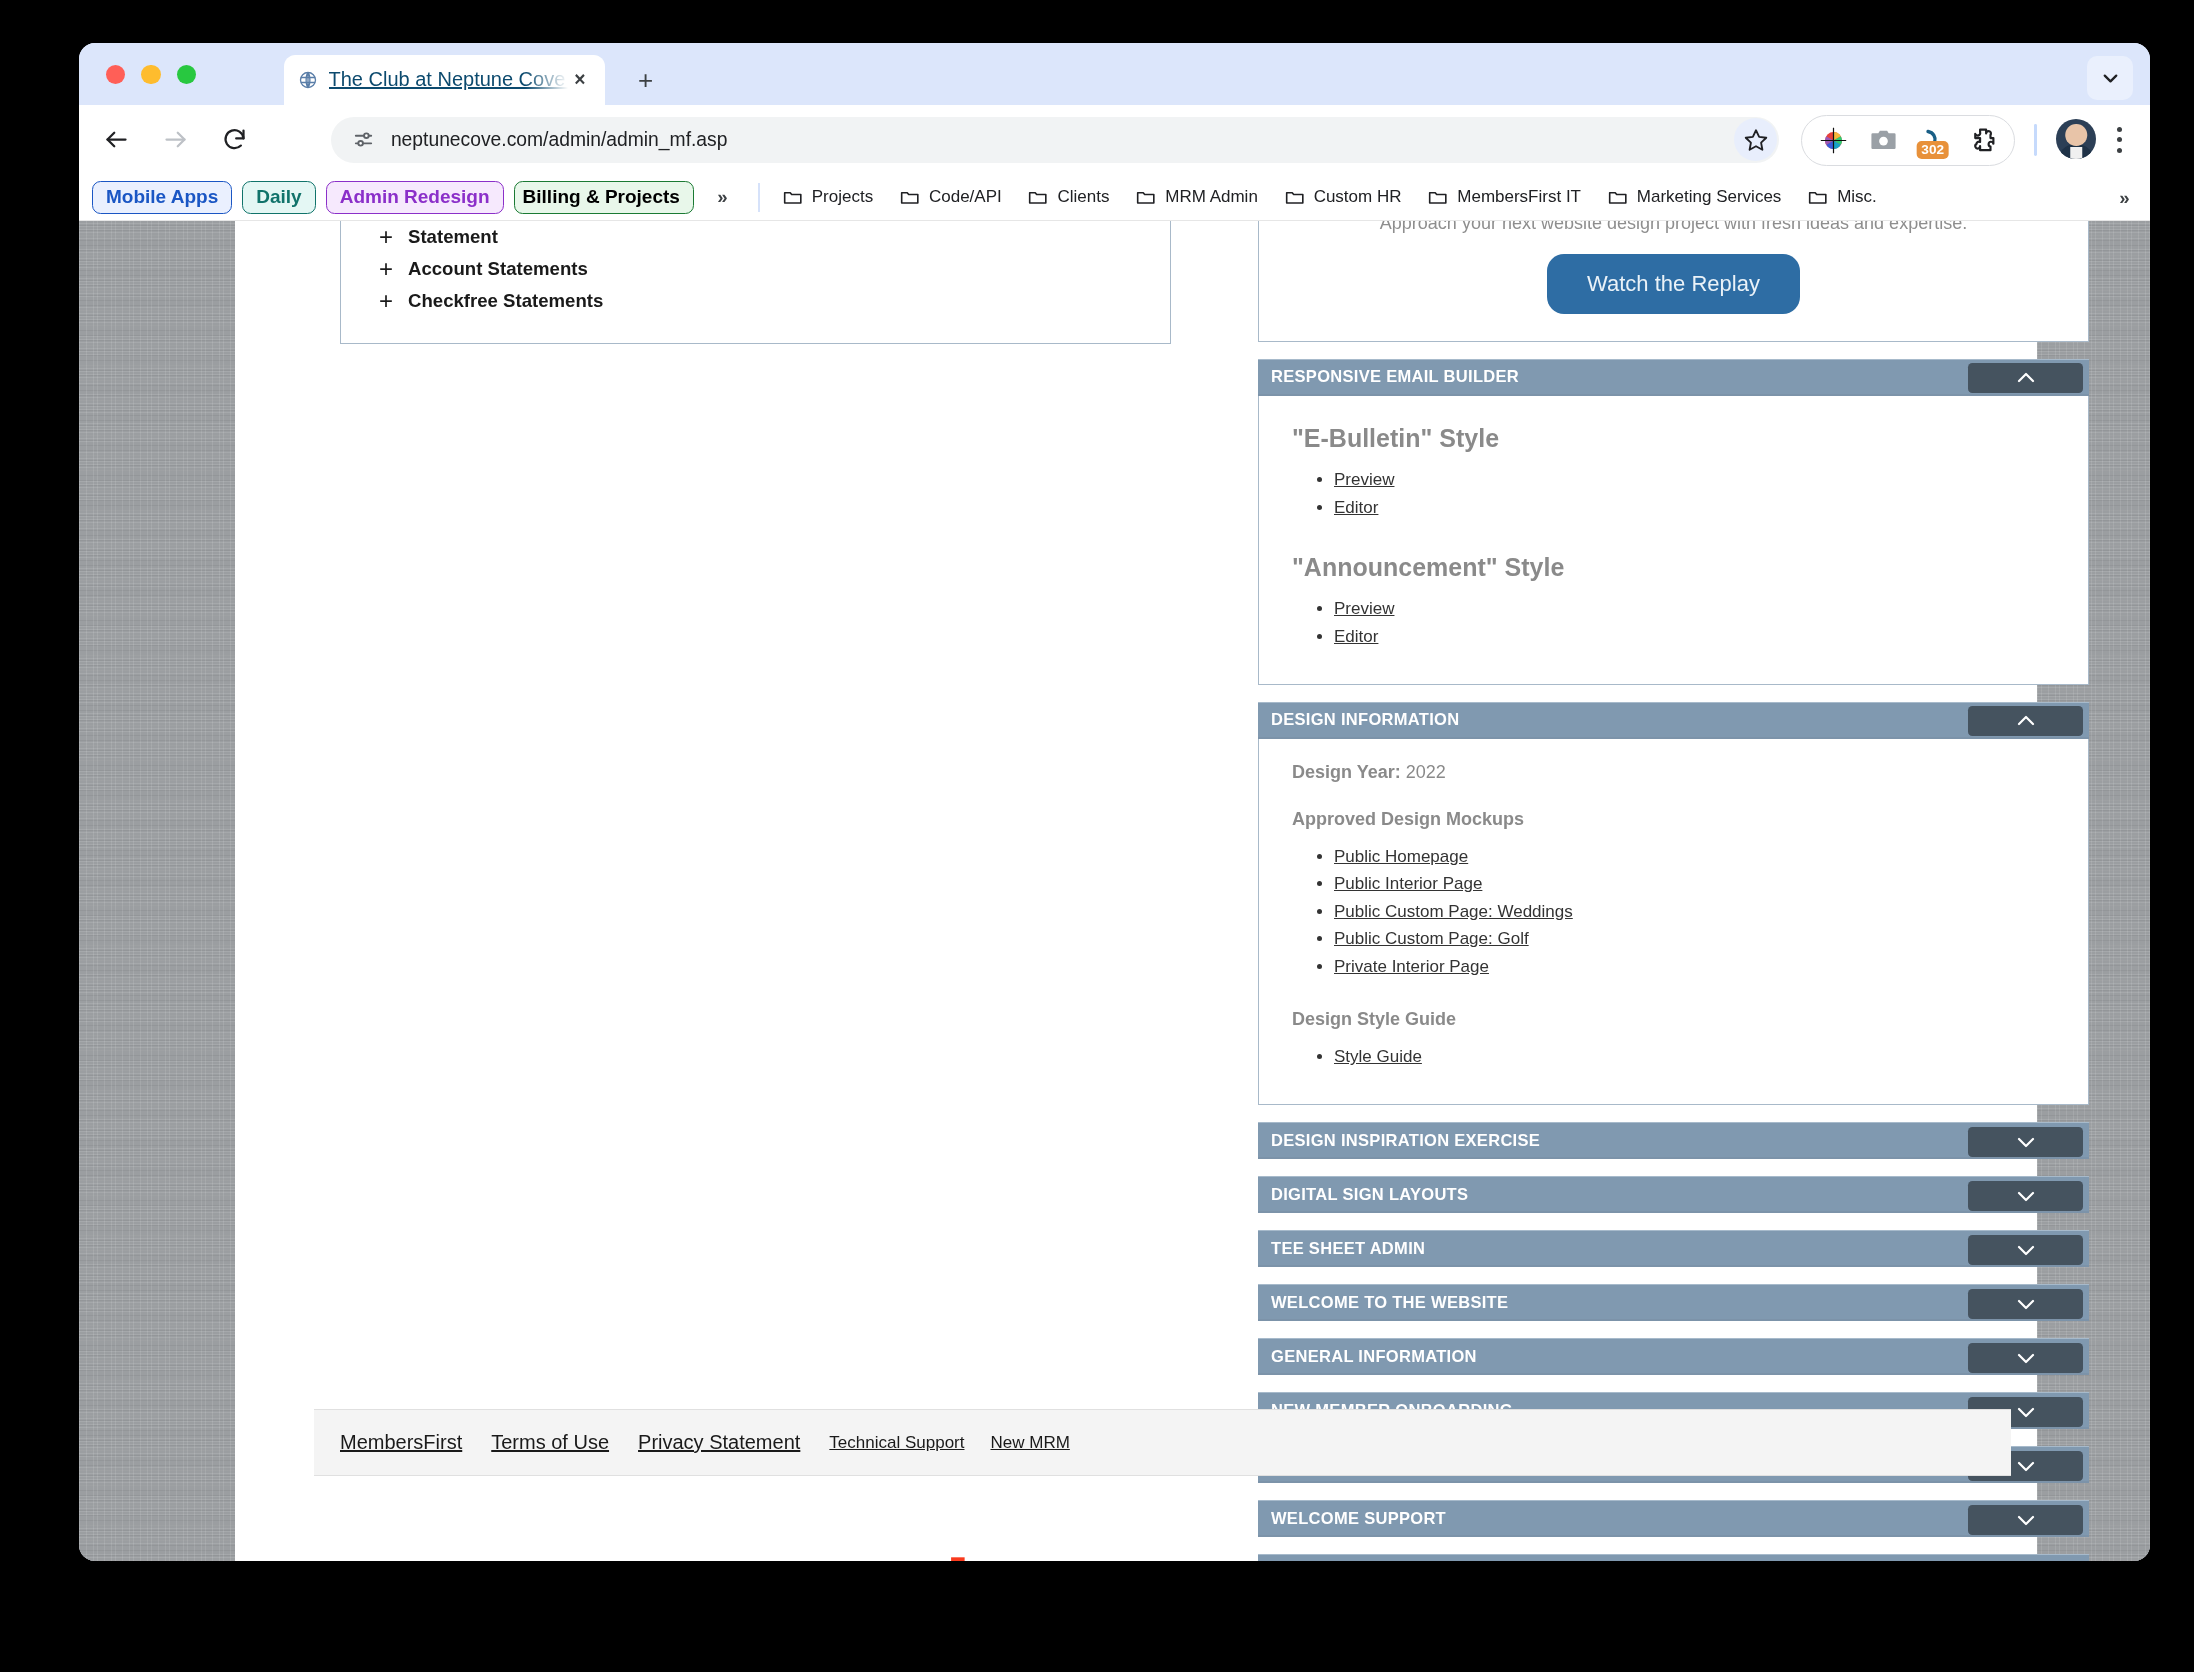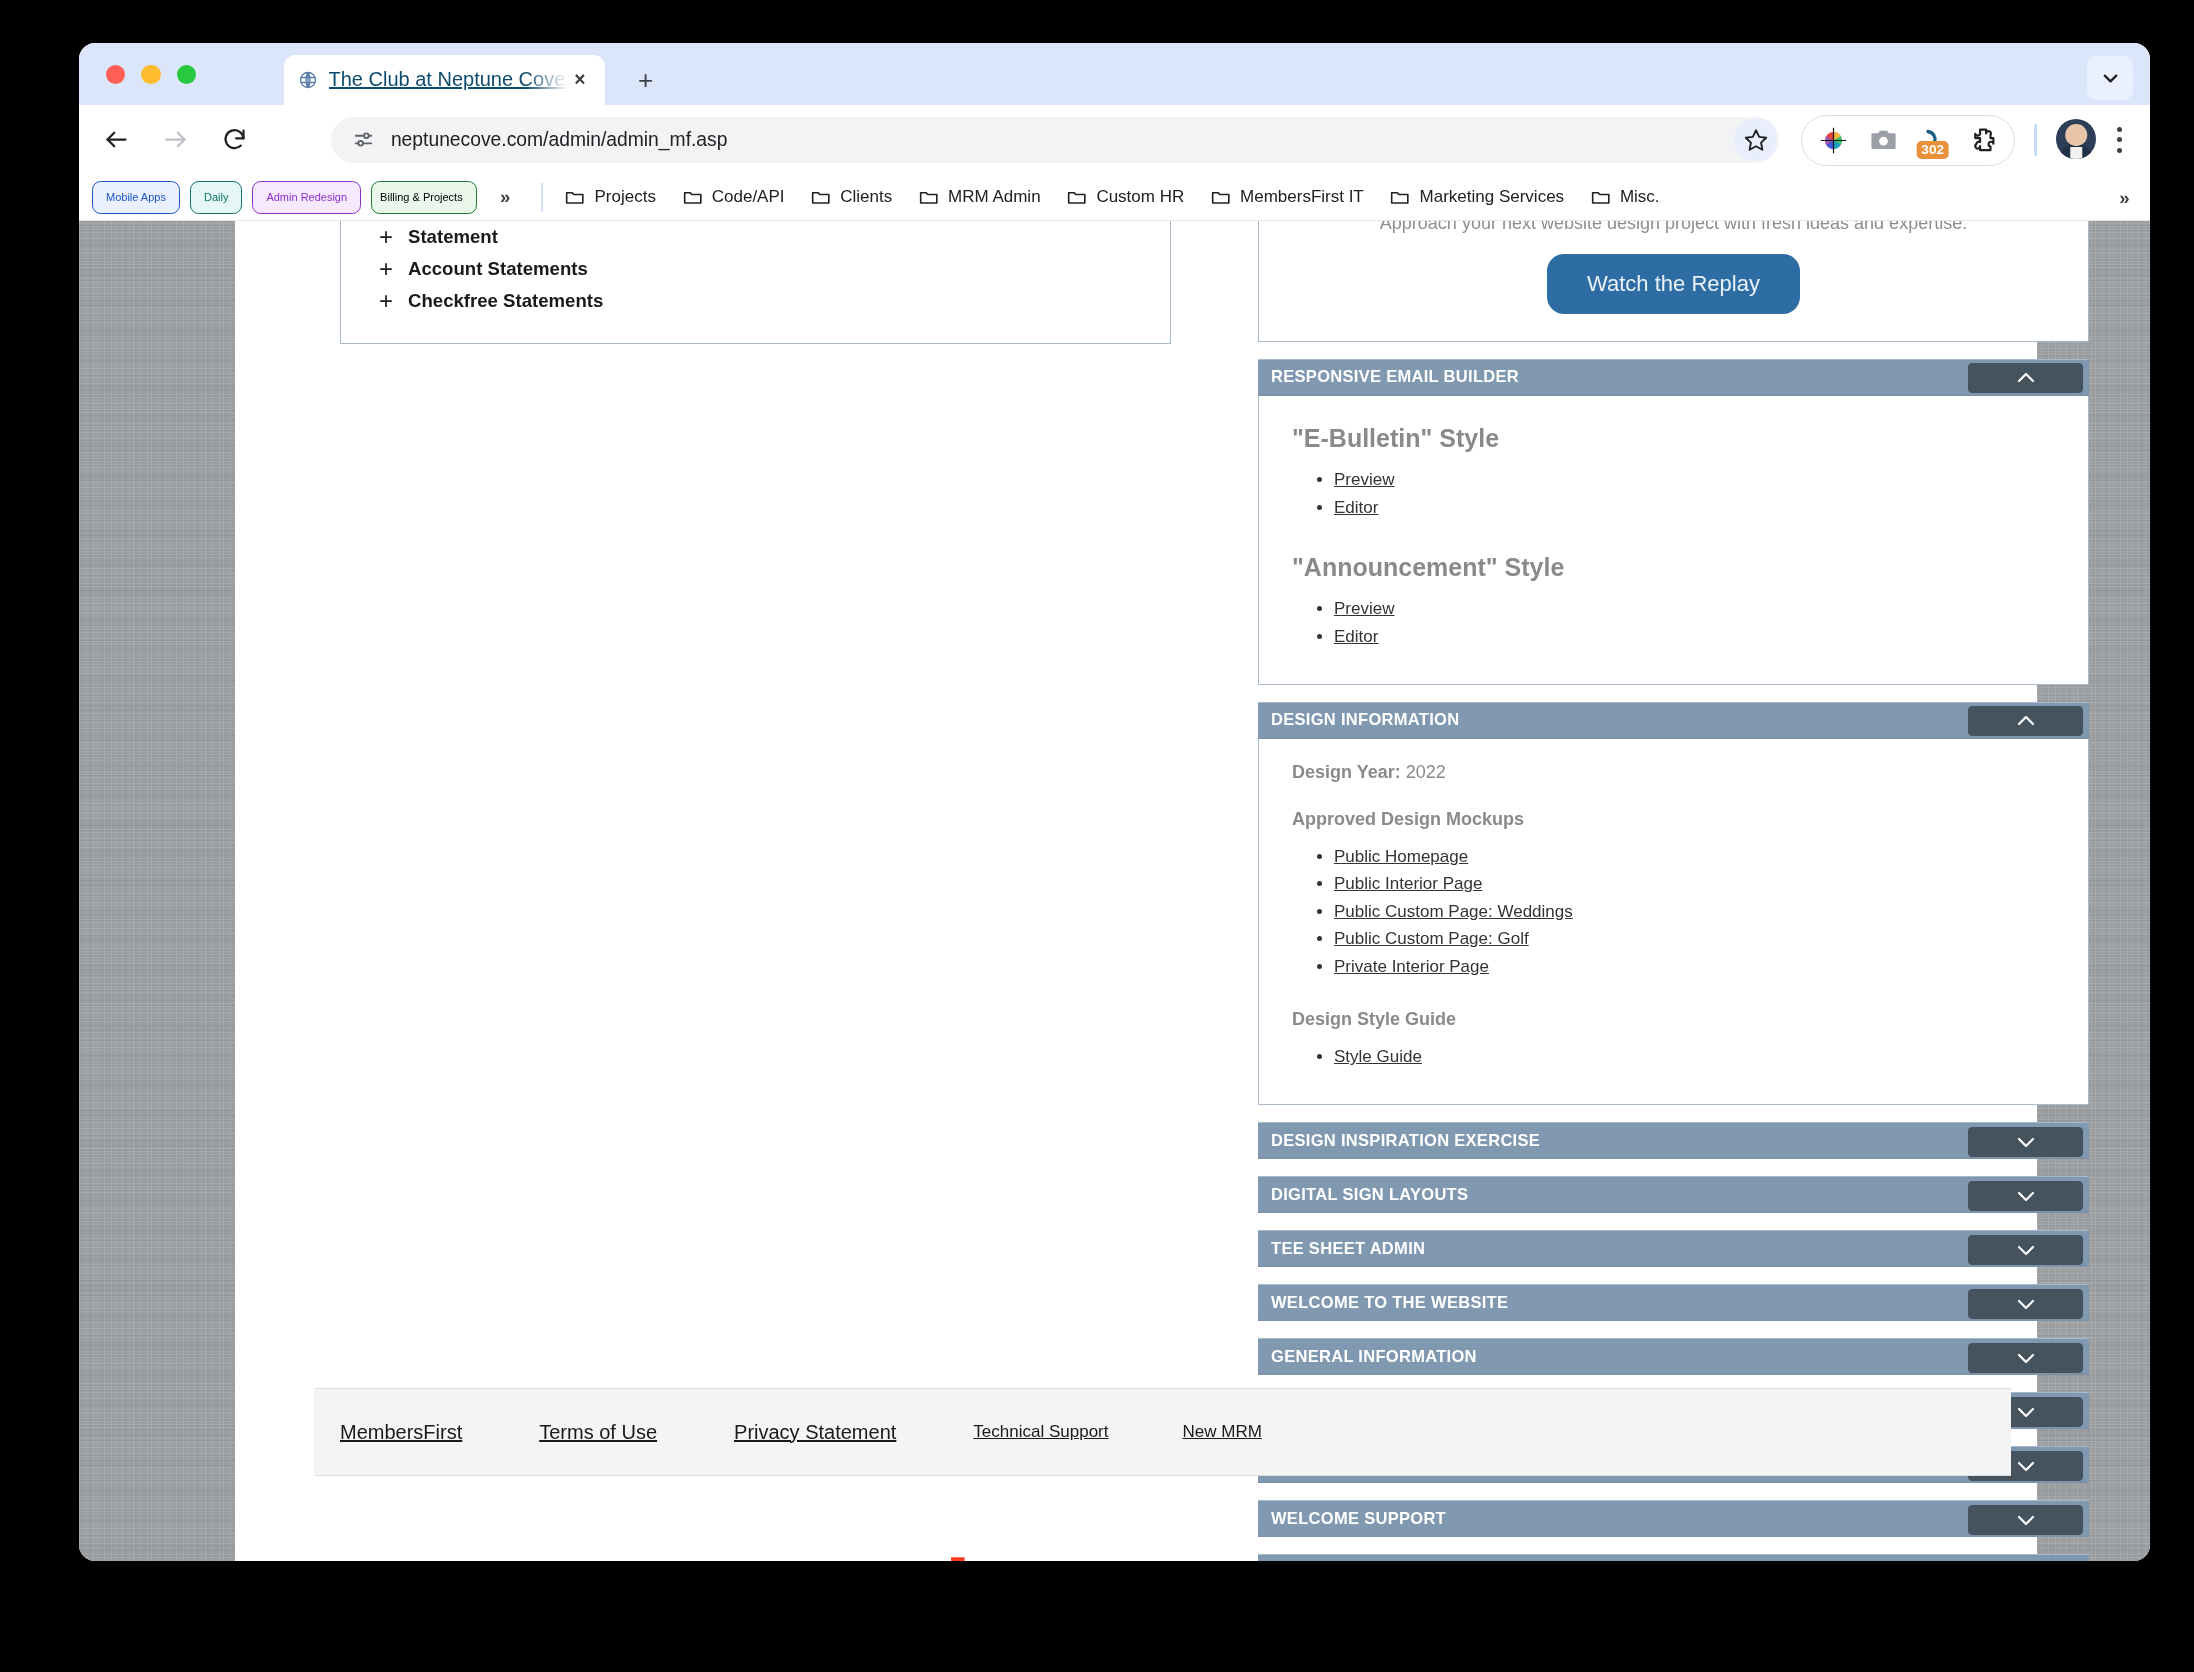--- a/index.html
+++ b/index.html
@@ -173,21 +173,21 @@
     background: #fff;
     display: flex; align-items: center;
     padding-left: 13px;
     border-bottom: 0.7px solid #e6e6e6;
     overflow: hidden;
   }
   .bk-chip {
     height: 33px; display: flex; align-items: center;
     padding: 0 13px; margin-right: 10px;
     border-radius: 8.6px; border: 1.4px solid;
-    font-size: 11px; font-weight: 400;
+    font-size: 19px; font-weight: 700;
     white-space: nowrap;
   }
   .bk-more {
     width: 37px; height: 33px; margin-right: 5.7px;
     display: flex; align-items: center; justify-content: center;
     font-size: 18.6px; font-weight: 800; color: #3c4043;
   }
   .bk-sep { width: 2.1px; height: 29px; background: #d6e2fa; margin: 0 11.5px; }
   .bk-folder {
     height: 33px; display: flex; align-items: center;
@@ -354,27 +354,26 @@
     position: absolute;
     left: 850px; top: 1336px;
     width: 57px; height: 136px;
     z-index: 50;
   }
 
   
   #page-footer {
     position: absolute;
     left: 0; right: 0; bottom: 17px;
-    height: 88px;
+    height: 67px;
     background: #f4f4f4;
     border-top: 1.4px solid #e0e0e0;
     border-bottom: 1.4px solid #e0e0e0;
     display: flex; align-items: center;
     padding-left: 26px;
-    gap: 48px;
   }
   #page-footer a {
     color: #1a1a1a;
     text-decoration: underline;
     white-space: nowrap;
   }
   .ft-lg { font-size: 20px; margin-right: 29px; }
   .ft-sm { font-size: 17px; margin-right: 26px; }
 </style>
 </head>

